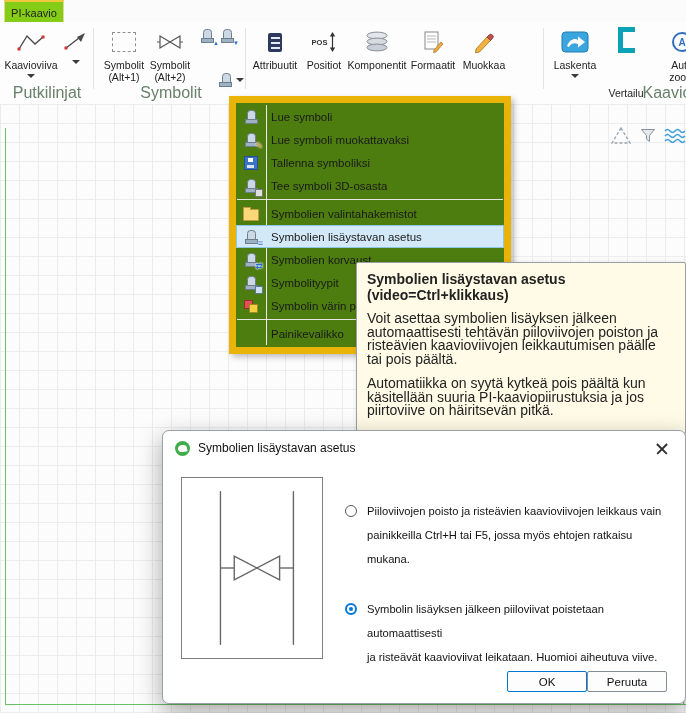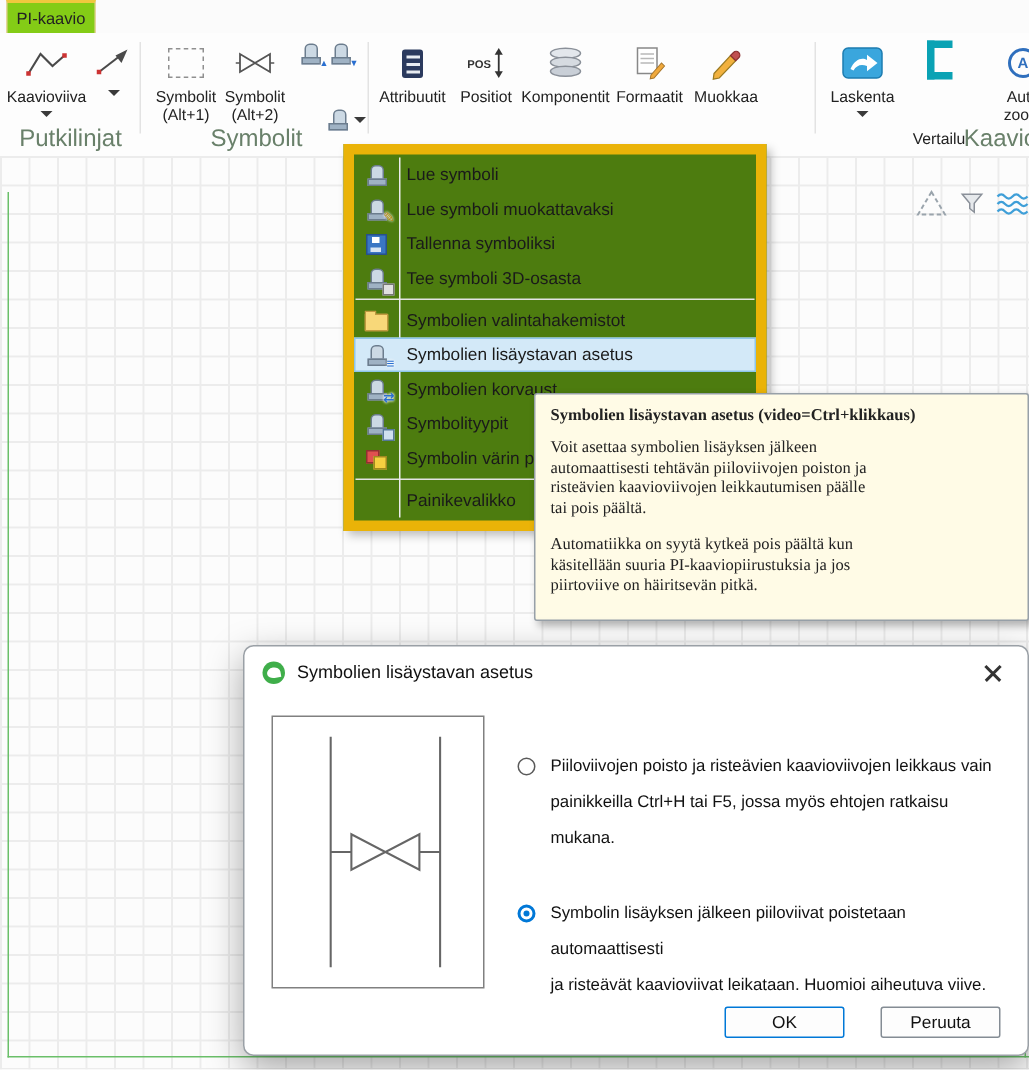--- a/index.html
+++ b/index.html
@@ -67,41 +67,41 @@
   .menu{position:absolute;left:229px;top:96px;width:268px;background:#4d7c0f;border:7px solid #eab308;
     box-shadow:3px 3px 6px rgba(0,0,0,.25);padding:2px 0;z-index:10;}
   .menu-gutter{position:absolute;left:30px;top:2px;bottom:2px;width:1px;background:#ececec;}
   .mitem{position:relative;height:23px;display:flex;align-items:center;padding:0 8px 0 6px;font-size:11.5px;color:#1a1a1a;cursor:pointer;}
   .mitem .micon{width:18px;height:16px;margin-right:11px;flex:none;display:flex;align-items:center;justify-content:center;position:relative;}
   .mitem.hl{background:#d3e9f8;outline:1px solid #8ec6ea;outline-offset:-1px;}
   .msep{height:1px;background:#e4e4e4;margin:2px 1px;}
   .mlabel{white-space:nowrap;}
   
   .tooltip{position:absolute;left:356px;top:262px;width:308px;background:#fffbe6;border:1px solid #97a0a8;border-radius:2px;
-    box-shadow:3px 3px 6px rgba(0,0,0,.3);padding:8px 10px 4px 10px;z-index:20;font-size:11px;color:#222;font-family:Liberation Serif, serif;}
+    box-shadow:3px 3px 6px rgba(0,0,0,.3);padding:8px 10px 4px 10px;z-index:20;font-size:14px;color:#222;}
   .tt-title{font-weight:bold;margin-bottom:9px;}
   .tooltip p{margin:0 0 11px 0;line-height:13.5px;white-space:pre-line;}
   
   .dialog{position:absolute;left:162px;top:430px;width:522px;height:272px;background:#fff;border:1px solid #9aa0a6;
     border-radius:7px;box-shadow:0 8px 24px rgba(0,0,0,.35);z-index:30;}
   .dlg-title{height:34px;display:flex;align-items:center;padding-left:12px;font-size:12px;color:#111;cursor:default;}
   .dlg-appicon{width:15px;height:15px;border-radius:50%;background:#3fae4a;margin-right:8px;position:relative;flex:none;}
   .dlg-appicon::after{content:"";position:absolute;left:3px;top:4px;width:9px;height:7px;border-radius:50% 50% 0 50%;background:#fff;transform:rotate(-10deg);}
   .dlg-close{position:absolute;top:9px;right:14px;width:18px;height:18px;cursor:pointer;}
   .dlg-close::before,.dlg-close::after{content:"";position:absolute;left:2px;top:8px;width:14px;height:1.6px;background:#333;}
   .dlg-close::before{transform:rotate(45deg);}
   .dlg-close::after{transform:rotate(-45deg);}
   .dlg-img{position:absolute;left:18px;top:46px;width:140px;height:180px;border:1px solid #808080;background:#fff;display:flex;align-items:center;justify-content:center;}
   .dlg-opts{position:absolute;left:182px;top:68px;right:8px;}
   .opt{position:relative;display:block;padding-left:22px;margin-bottom:26px;font-size:11.2px;line-height:24px;color:#111;cursor:pointer;}
   .optlabel{white-space:pre-line;}
   .radio{position:absolute;left:0;top:6px;width:12px;height:12px;border:1px solid #5a5a5a;border-radius:50%;background:#fff;box-sizing:border-box;}
   .radio.checked{border:2px solid #0078d7;}
   .radio.checked::after{content:"";position:absolute;inset:2px;border-radius:50%;background:#0078d7;}
-  .dlg-buttons{position:absolute;bottom:11px;right:18px;display:flex;gap:24px;}
+  .dlg-buttons{position:absolute;bottom:11px;right:18px;display:flex;gap:0;}
   .btn{width:80px;height:21px;background:#fdfdfd;border:1px solid #848c94;border-radius:2px;font-size:11.5px;
     display:flex;align-items:center;justify-content:center;cursor:pointer;color:#111;}
   .btn.default{border:1px solid #0078d7;}
 </style>
 </head>
 <body>
 
 <div class="tabbar">
   <div class="tab-active">PI-kaavio</div>
 </div>

